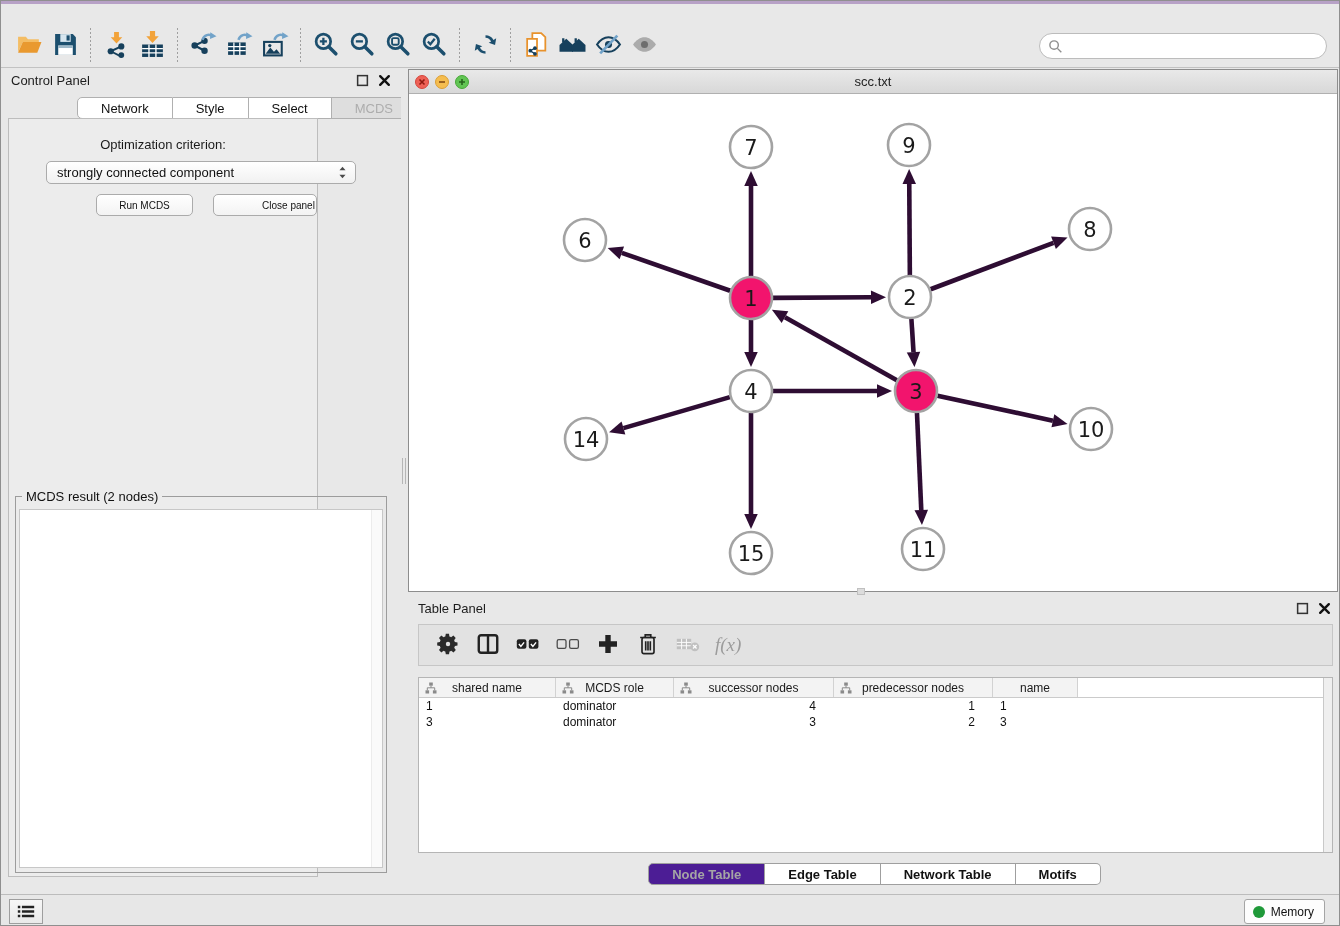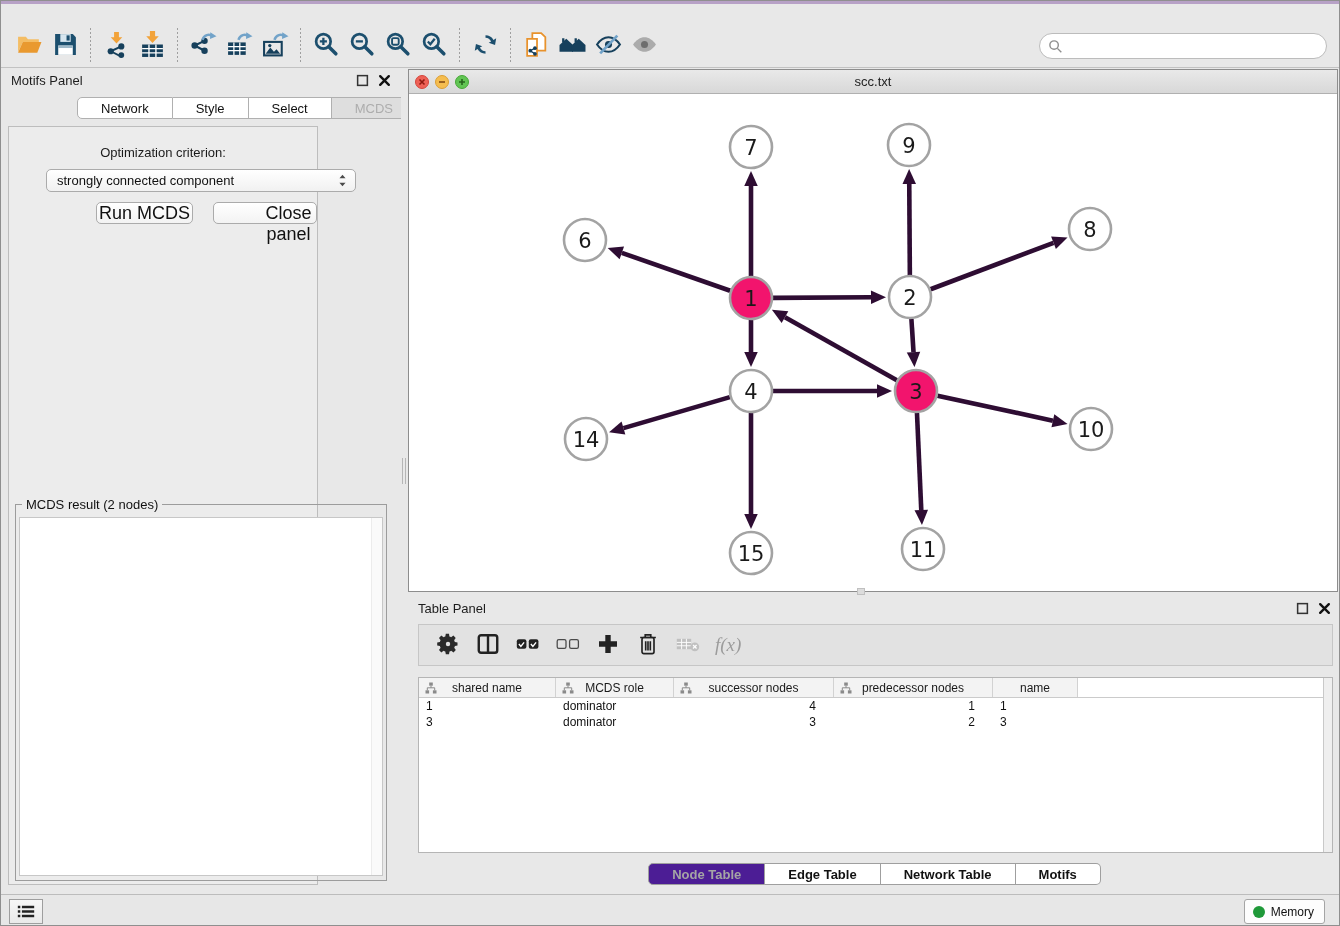--- a/index.html
+++ b/index.html
@@ -42,30 +42,30 @@
   .tab-row { position:absolute; display:flex; }
   .seg-tab { height:22px; background:#fff; border:1px solid #b0b0b0; border-left:none;
              display:flex; align-items:center; justify-content:center;
              font-size:13px; color:#111; cursor:pointer; padding:0 23px; white-space:nowrap; }
   .seg-tab:first-child { border-left:1px solid #b0b0b0; border-radius:5px 0 0 5px; }
   .seg-tab:last-child { border-radius:0 5px 5px 0; }
   .seg-tab.selected { background:#dedede; color:#adadad; }
 
   #cp-tabs { left:76px; top:29px; }
   #cp-box { position:absolute; left:7px; top:50px; width:310px; height:759px;
-            background:#ececec; border:1px solid #bdbdbd;margin-top:8px; }
+            background:#ececec; border:1px solid #bdbdbd; }
   #opt-label { position:absolute; left:0; top:18px; width:100%; text-align:center;
                font-size:13px; color:#1b1b1b; }
   #opt-select { position:absolute; left:37px; top:42px; width:310px; height:23px;
                 background:linear-gradient(#ffffff,#f1f1f1); border:1px solid #ababab;
                 border-radius:5px; display:flex; align-items:center; padding:0 8px 0 10px;
                 font-size:13px; color:#111; cursor:pointer; }
   #opt-select .grow { flex:1; }
   .cp-btn { position:absolute; top:75px; height:22px; background:linear-gradient(#ffffff,#f3f3f3);
-            border:1px solid #ababab; border-radius:5px; font-size:18px; color:#111;
+            border:1px solid #ababab; border-radius:5px; font-size:10px; color:#111;
             font-family:"Liberation Sans", sans-serif; cursor:pointer;text-align:center; }
   #run-btn { left:87px; width:97px; }
   #closepanel-btn { left:204px; width:104px;padding-left:47px; }
 
   #result-fieldset { position:absolute; left:6px; top:377px; width:372px; height:377px;
                      border:1px solid #9c9c9c;text-align:right; }
   #result-legend { position:absolute; left:6px; top:-8px; background:#ececec; padding:0 4px;
                    font-size:13px; color:#111; }
   #result-list { position:absolute; left:3px; top:12px; right:3px; bottom:4px; background:#fff;
                  border:1px solid #c7c7c7; font-size:13px; color:#111; padding:2px 0 0 5px;
@@ -273,21 +273,21 @@
       <div id="search-box">
       <svg viewBox="0 0 16 16">
           <circle cx="6.5" cy="6.5" r="4.5" fill="none" stroke="#8e8e8e" stroke-width="1.5"></circle>
           <path d="M10 10l4.2 4.2" stroke="#8e8e8e" stroke-width="1.5"></path>
         </svg>
       <input id="search-input" type="text" placeholder="" style="">
     </div>
   </div>
 
   <div id="control-panel" class="abs">
-    <div class="panel-title">Motifs Panel</div>
+    <div class="panel-title">Control Panel</div>
     <div class="panel-icons">
       <span>
           <svg viewBox="0 0 12 12">
             <rect x="1.5" y="1.5" width="9" height="9" fill="none" stroke="#333" stroke-width="1.4"></rect>
           </svg>
         </span>
       <span>
           <svg viewBox="0 0 12 12">
             <path d="M2 2l8 8M10 2l-8 8" stroke="#111" stroke-width="2.2" stroke-linecap="round"></path>
           </svg>

